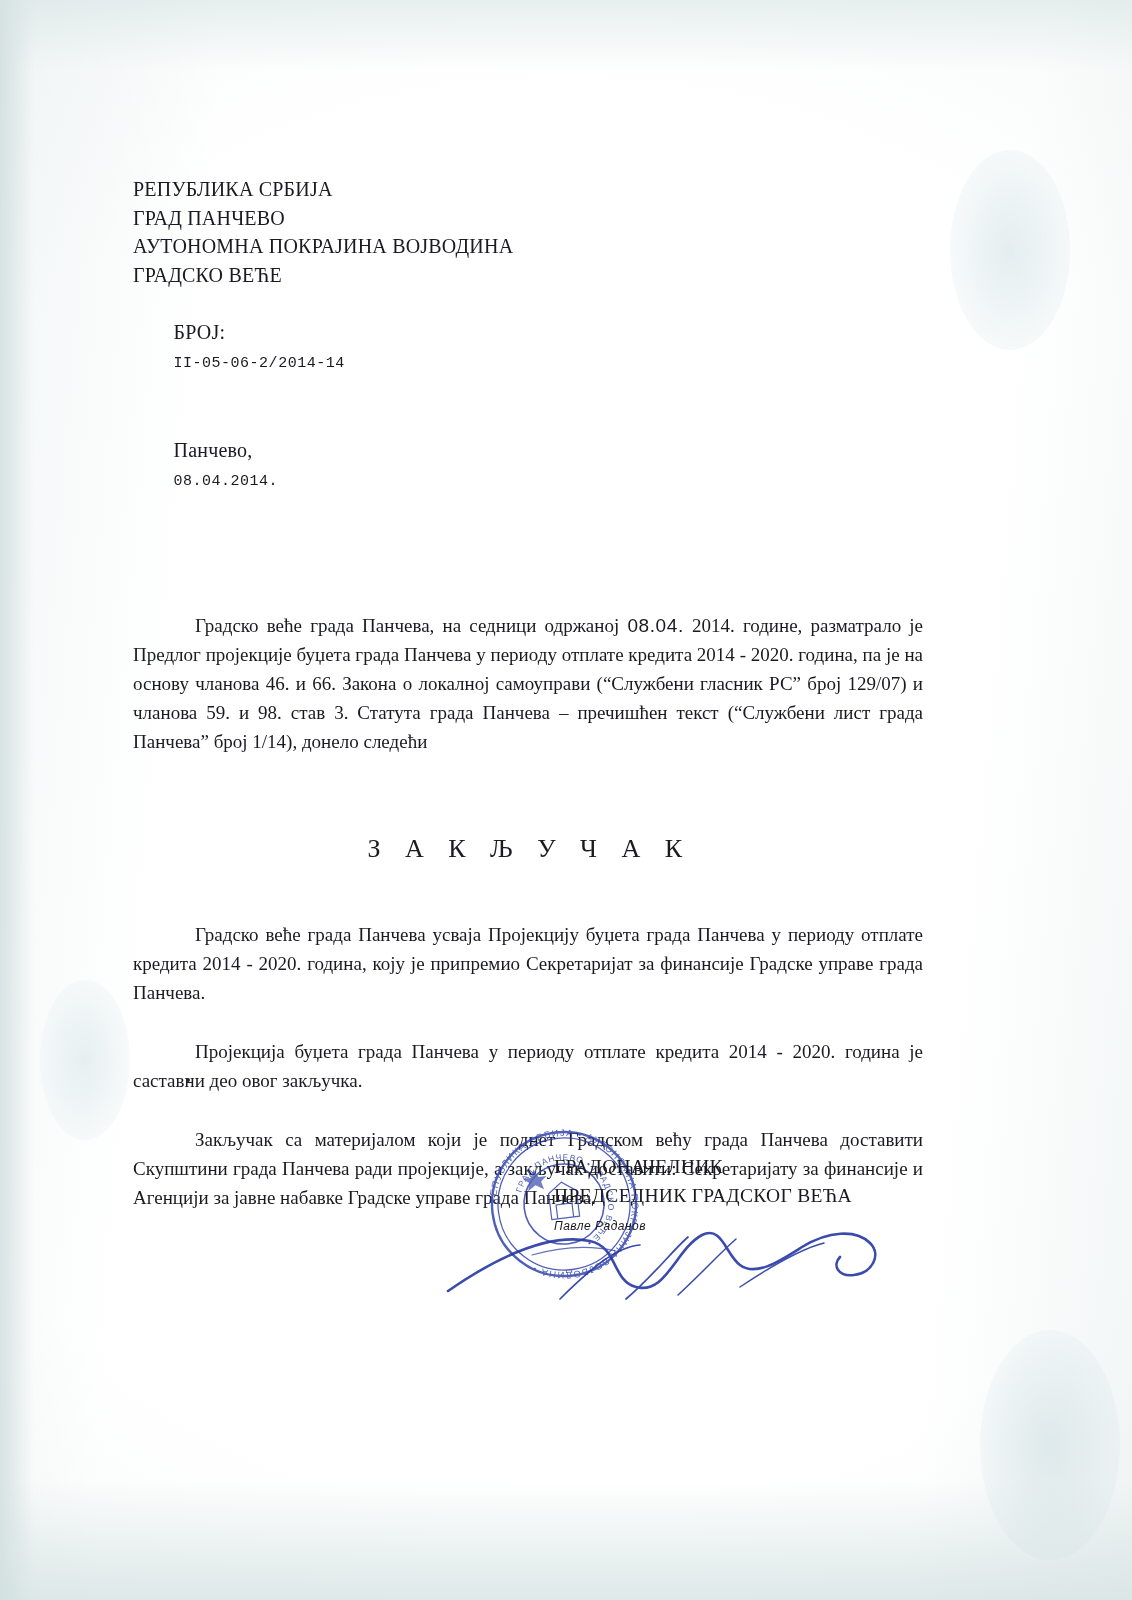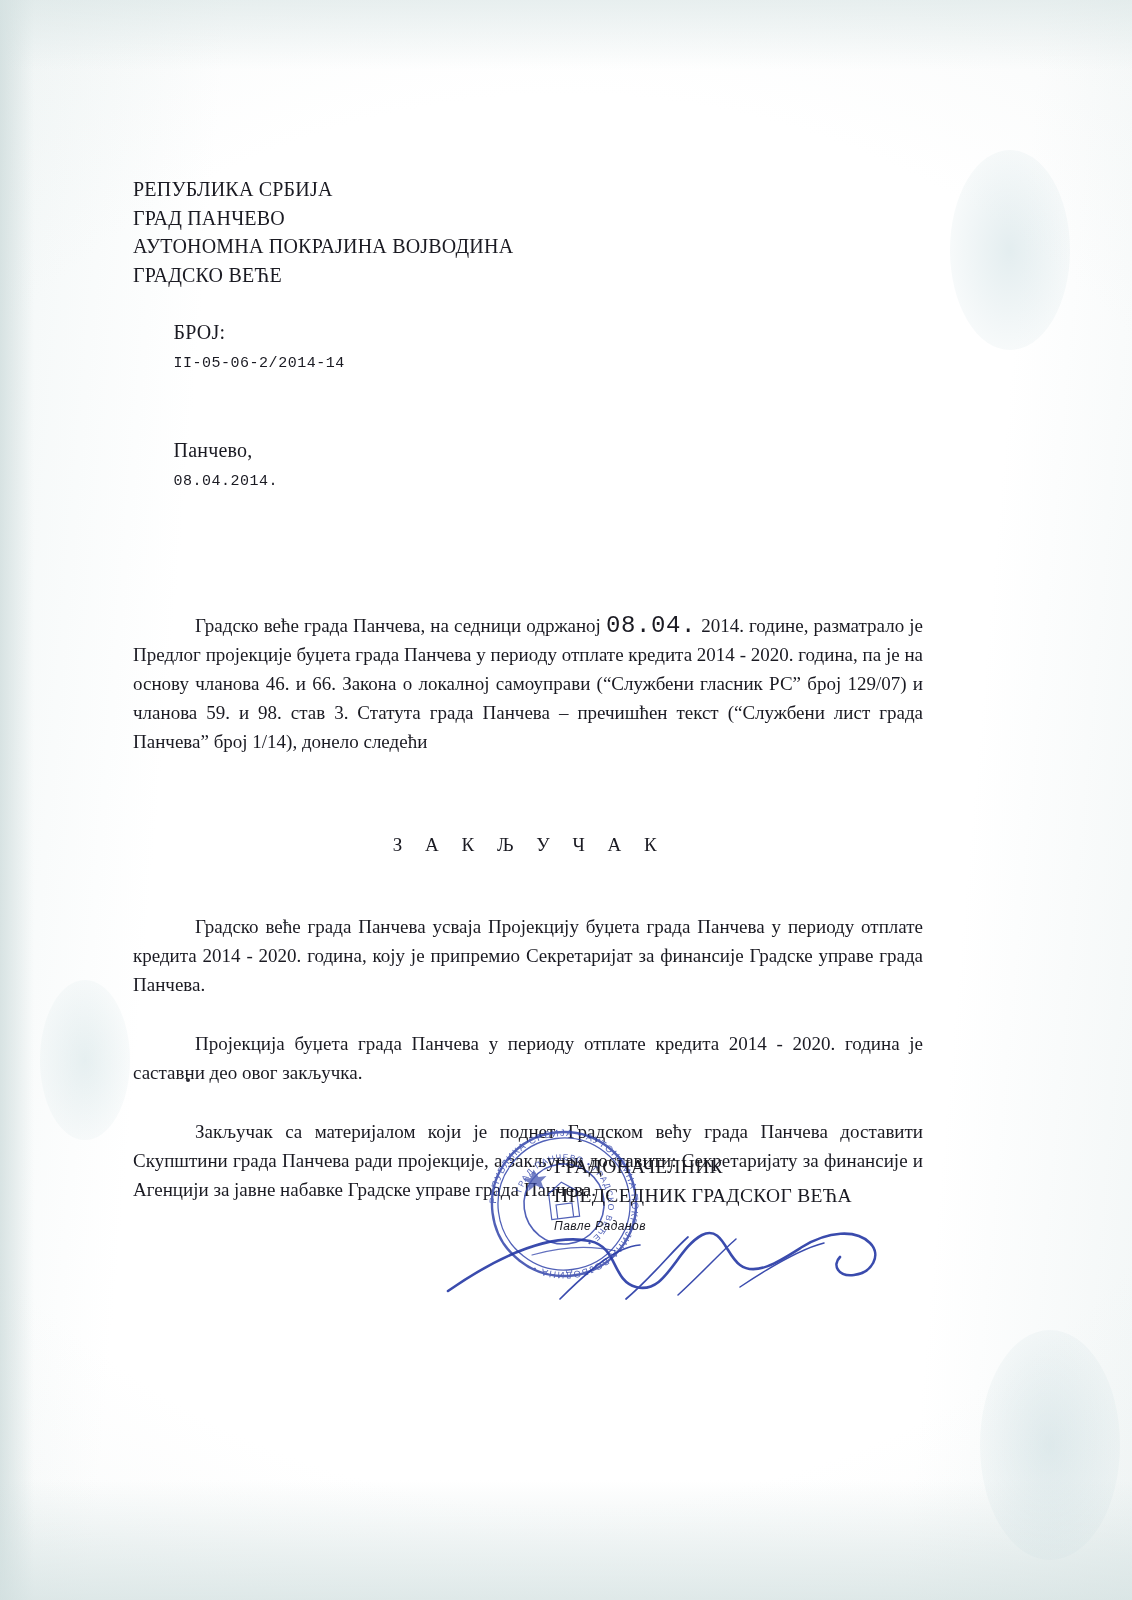--- a/index.html
+++ b/index.html
@@ -82,29 +82,29 @@
     font-size: 19px;
     line-height: 29px;
     text-align: justify;
     text-indent: 62px;
     margin: 0;
   }
   .p-intro {
     margin-top: 86px;
   }
   .mono-date {
-    font-family: Liberation Mono, monospace;
-    font-size: 24px;
+    font-family: Liberation Sans, sans-serif;
+    font-size: 19px;
     letter-spacing: 0.6px;
   }
 
   .title-conclusion {
     margin-top: 78px;
     text-align: center;
-    font-size: 19px;
+    font-size: 26px;
     letter-spacing: 6.5px;
     word-spacing: 5px;
   }
 
   .p-1 { margin-top: 56px; }
   .p-2 { margin-top: 30px; }
   .p-3 { margin-top: 30px; }
 
   .stray-dot {
     position: absolute;

